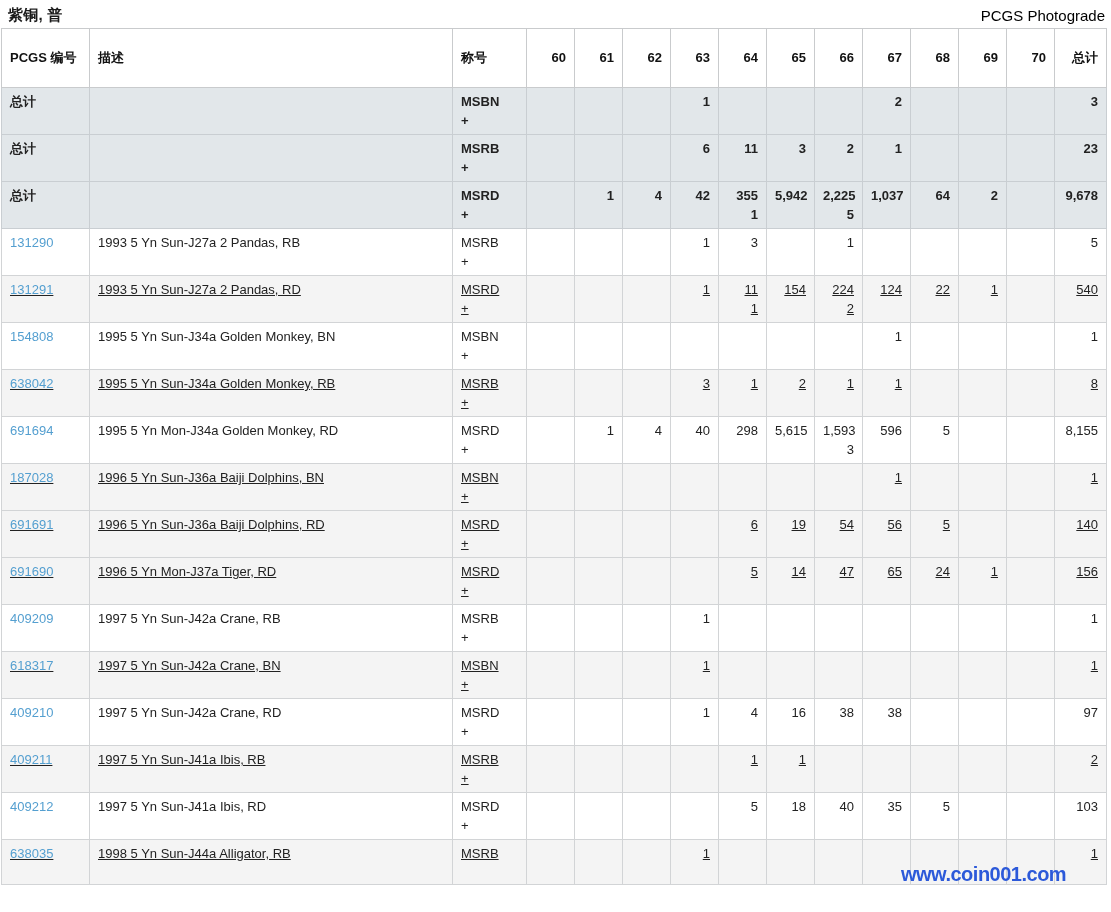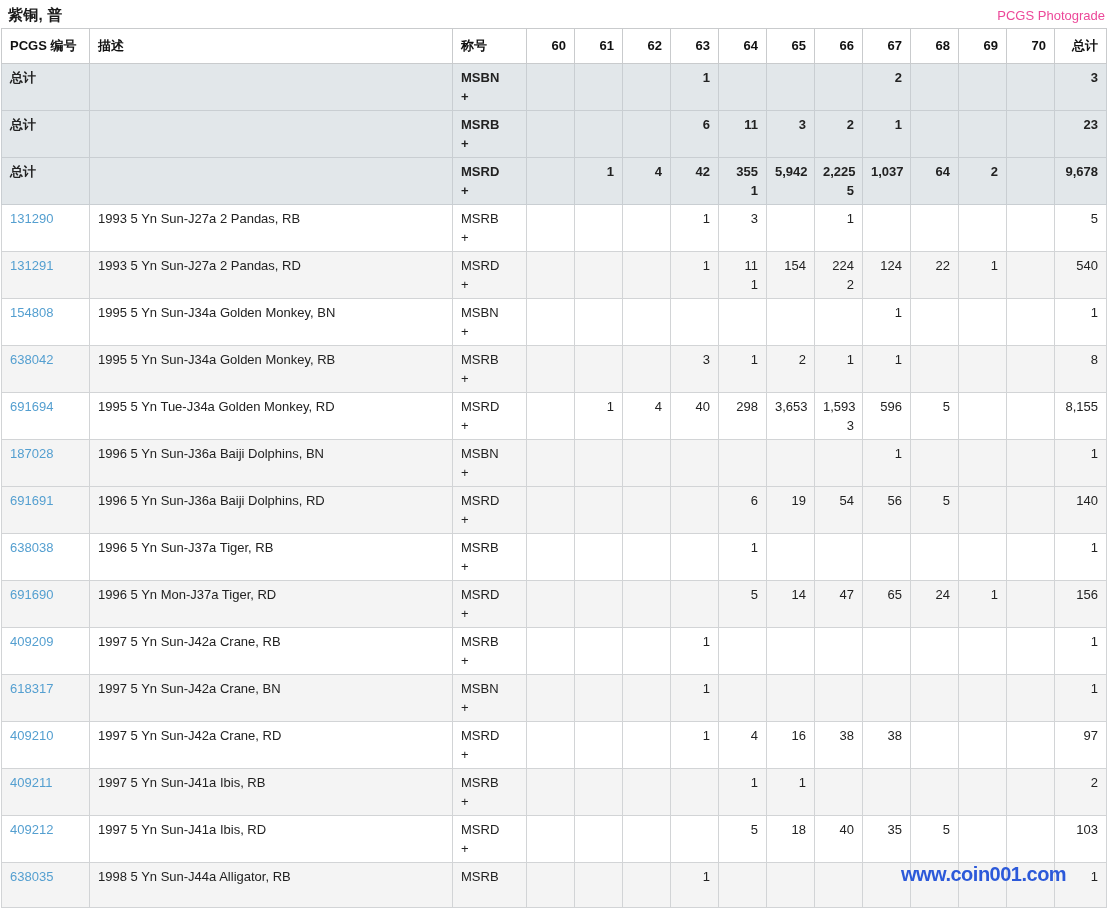--- a/index.html
+++ b/index.html
@@ -7,38 +7,38 @@
     width:1111px;height:912px;overflow:hidden;
     font-family:"Liberation Sans","DejaVu Sans",sans-serif;
     -webkit-font-smoothing:antialiased;
   }
   .page{position:relative;width:1111px;height:912px;}
   .topbar{
     display:flex;justify-content:space-between;align-items:center;
     height:28px;box-sizing:border-box;padding:4px 6px 2px 8px;
   }
   .page-title{font-weight:bold;font-size:15px;color:#1b1b1b;letter-spacing:.2px;}
-  .photograde-link{font-size:13px;color:#ec4899;text-decoration:none;cursor:pointer;}
+  .photograde-link{font-size:15px;color:#000000;text-decoration:none;cursor:pointer;}
   table.pop{
     border-collapse:collapse;table-layout:fixed;width:1105px;margin-left:1px;
     font-size:13px;color:#222;
   }
   th,td{
     border:1px solid #d2d4d6;vertical-align:top;box-sizing:border-box;
     padding:4px 8px;line-height:19px;overflow:hidden;white-space:nowrap;
   }
   thead th{
     font-weight:bold;text-align:left;color:#111;height:24px;
-    padding:8px 8px;line-height:18px;background:#fff;border-color:#c9cbcd;
+    padding:20px 8px;line-height:18px;background:#fff;border-color:#c9cbcd;
   }
   th.num,td.num{text-align:right;}
   tr.summary{background:#e2e7ea;font-weight:bold;height:47px;}
   tr.summary td{border-color:#c9ced2;}
   tr.detail{background:#fff;height:45px;}
-  tr.detail.alt{background:#f4f4f4;}
+  tr.detail.alt{background:#f4f4f4;text-decoration:underline;}
   a.link{color:#549fd0;text-decoration:none;cursor:pointer;}
   .watermark{
     position:absolute;left:901px;top:863px;z-index:5;
     font-size:20px;font-weight:bold;color:#1d4ed8;opacity:.93;
     letter-spacing:-0.5px;pointer-events:none;
   }
 </style>
 </head>
 <body>
 
@@ -289,40 +289,40 @@
           <td class="num">
             <div>1</div>
           </td>
           <td class="num"></td>
           <td class="num"></td>
           <td class="num"></td>
           <td class="num">8</td>
         </tr>
         <tr class="detail">
           <td><a class="link">691694</a></td>
-          <td>1995 5 Yn Tue-J34a Golden Monkey, RD</td>
+          <td>1995 5 Yn Mon-J34a Golden Monkey, RD</td>
           <td>
             <div>MSRD</div>
             <div>+</div>
           </td>
           <td class="num"></td>
           <td class="num">
             <div>1</div>
           </td>
           <td class="num">
             <div>4</div>
           </td>
           <td class="num">
             <div>40</div>
           </td>
           <td class="num">
             <div>298</div>
           </td>
           <td class="num">
-            <div>3,653</div>
+            <div>5,615</div>
           </td>
           <td class="num">
             <div>1,593</div>
             <div>3</div>
           </td>
           <td class="num">
             <div>596</div>
           </td>
           <td class="num">
             <div>5</div>
@@ -375,42 +375,20 @@
           </td>
           <td class="num">
             <div>56</div>
           </td>
           <td class="num">
             <div>5</div>
           </td>
           <td class="num"></td>
           <td class="num"></td>
           <td class="num">140</td>
-        </tr>
-        <tr class="detail">
-          <td><a class="link">638038</a></td>
-          <td>1996 5 Yn Sun-J37a Tiger, RB</td>
-          <td>
-            <div>MSRB</div>
-            <div>+</div>
-          </td>
-          <td class="num"></td>
-          <td class="num"></td>
-          <td class="num"></td>
-          <td class="num"></td>
-          <td class="num">
-            <div>1</div>
-          </td>
-          <td class="num"></td>
-          <td class="num"></td>
-          <td class="num"></td>
-          <td class="num"></td>
-          <td class="num"></td>
-          <td class="num"></td>
-          <td class="num">1</td>
         </tr>
         <tr class="detail alt">
           <td><a class="link">691690</a></td>
           <td>1996 5 Yn Mon-J37a Tiger, RD</td>
           <td>
             <div>MSRD</div>
             <div>+</div>
           </td>
           <td class="num"></td>
           <td class="num"></td>

